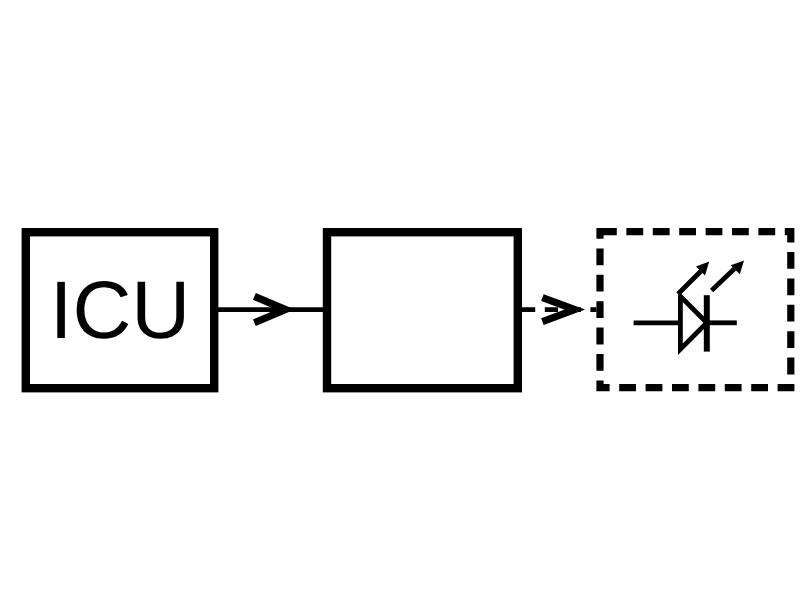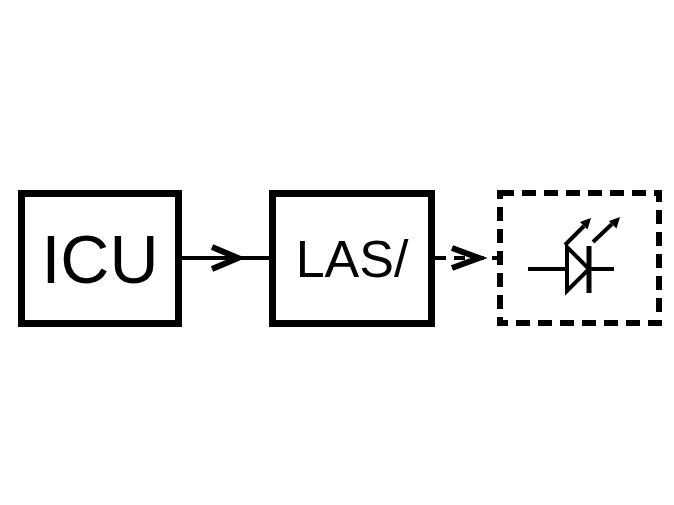--- a/index.html
+++ b/index.html
@@ -61,21 +61,20 @@
 </head>
 <body>
 
 <div class="stage">
 
   <div class="box box-icu">
     <span class="line">ICU</span>
   </div>
 
   <div class="box box-las">
-    <span class="line">LAS/</span>
   </div>
 
   <svg class="overlay" viewBox="0 0 674 505" xmlns="http://www.w3.org/2000/svg">
 
     <g>
       <line x1="181" y1="258" x2="270" y2="258" stroke="#000000" stroke-width="4"></line>
       <polyline points="212,247 238,258 212,269" fill="none" stroke="#000000" stroke-width="6" stroke-linejoin="miter" stroke-linecap="butt"></polyline>
     </g>
 
     <g>

